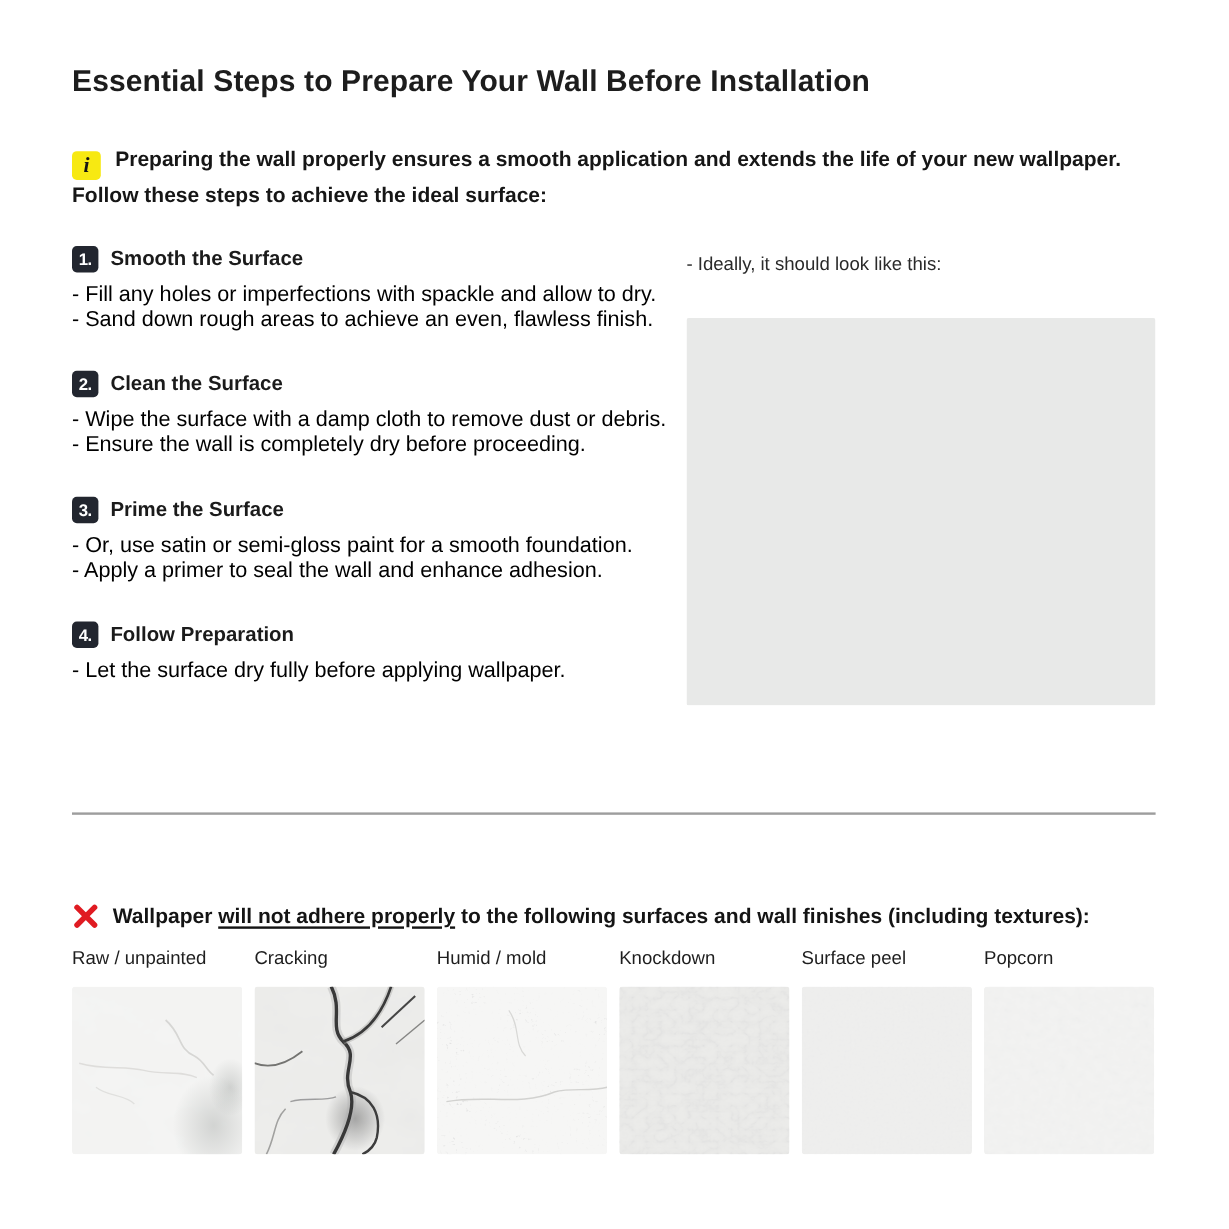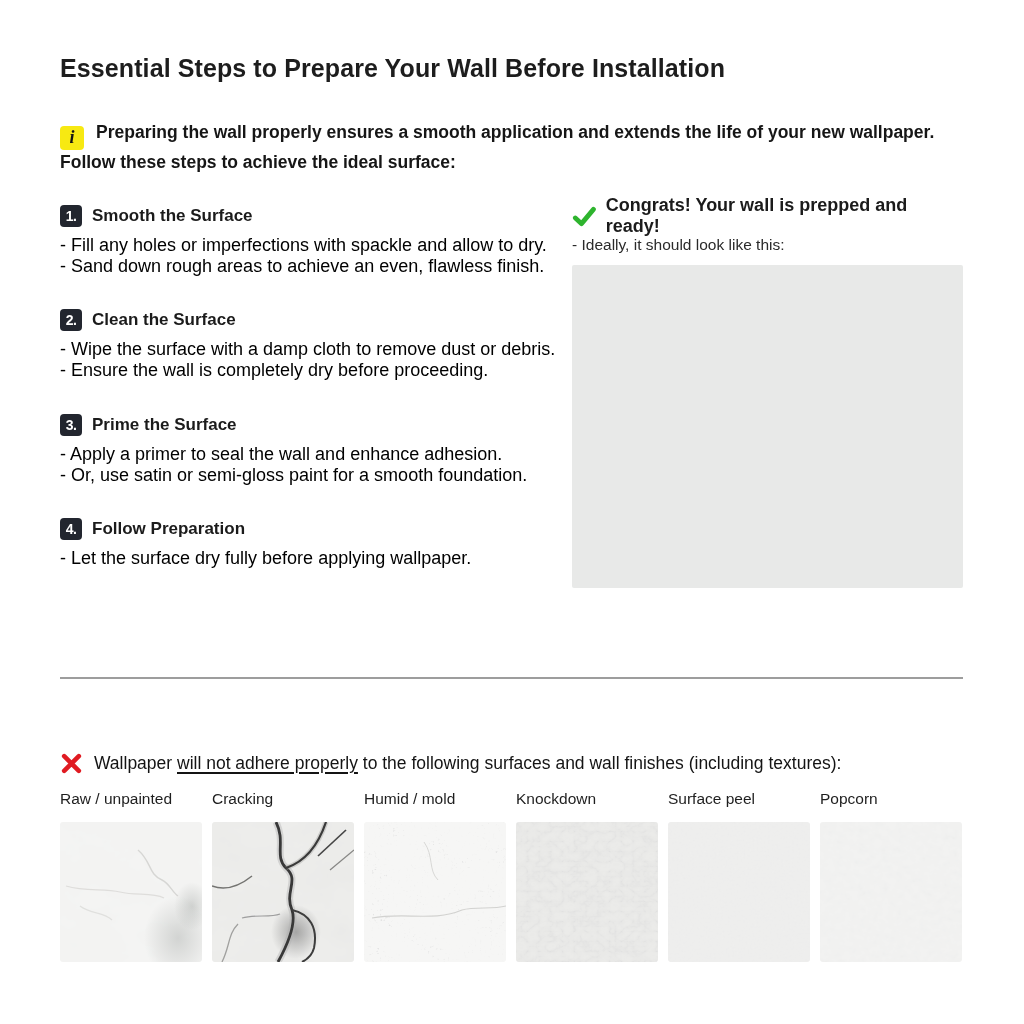--- a/index.html
+++ b/index.html
@@ -48,21 +48,21 @@
     position:absolute;left:0;top:61px;width:391px;height:323px;
     border-radius:2px;overflow:hidden;
   }
   #wall-sample svg{display:block;width:100%;height:100%;}
 
   
   #divider{position:absolute;left:60px;top:677px;width:903px;height:2px;background:#9d9d9d;}
 
   
   #warning{position:absolute;left:60px;top:752px;display:flex;align-items:center;gap:11px;}
-  #warning-text{font-size:17.5px;font-weight:400;color:#141414;}
+  #warning-text{font-size:17.5px;font-weight:700;color:#141414;}
   .u{text-decoration:underline;text-underline-offset:3px;text-decoration-thickness:1.5px;}
 
   
   #surfaces{position:absolute;left:60px;top:790px;width:903px;height:172px;}
   .surface{position:absolute;top:0;width:142px;}
   .surface-label{font-size:15.5px;color:#1e1e1e;line-height:18px;}
   .thumb{
     position:absolute;top:32px;left:0;width:142px;height:140px;
     border-radius:3px;overflow:hidden;
   }
@@ -177,42 +177,36 @@
     <div>- Ensure the wall is completely dry before proceeding.</div>
   </div>
 </div>
 
 <div class="step" style="top:413px">
   <div class="step-head">
     <span class="badge">3.</span>
     <span class="step-title">Prime the Surface</span>
   </div>
   <div class="bullets">
+    <div>- Or, use satin or semi-gloss paint for a smooth foundation.</div>
     <div>- Apply a primer to seal the wall and enhance adhesion.</div>
-    <div>- Or, use satin or semi-gloss paint for a smooth foundation.</div>
   </div>
 </div>
 
 <div class="step" style="top:517px">
   <div class="step-head">
     <span class="badge">4.</span>
     <span class="step-title">Follow Preparation</span>
   </div>
   <div class="bullets">
     <div>- Let the surface dry fully before applying wallpaper.</div>
   </div>
 </div>
 
 <div id="result">
-  <div class="result-head">
-    <svg class="icon-svg" width="25" height="25" viewBox="0 0 26 26">
-      <path d="M3.5 14.5 L10 20.5 L22.5 5.5" fill="none" stroke="#2eb42e" stroke-width="5" stroke-linecap="round" stroke-linejoin="round"></path>
-    </svg>
-    <span class="result-title">Congrats! Your wall is prepped and ready!</span>
-  </div>
   <div id="result-caption">- Ideally, it should look like this:</div>
   <div id="wall-sample">
     <svg viewBox="0 0 391 323" preserveAspectRatio="none">
       <rect width="391" height="323" fill="#e8e9e8"></rect>
       <rect width="391" height="323" filter="url(#fWall)"></rect>
     </svg>
   </div>
 </div>
 
 <div id="divider"></div>

